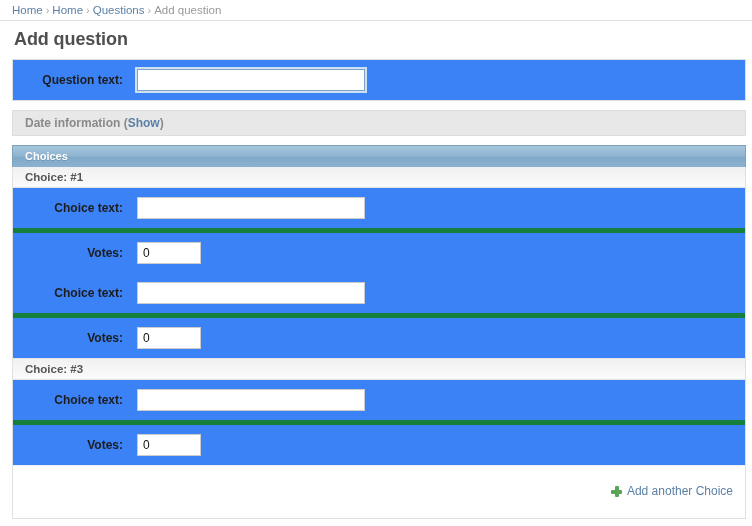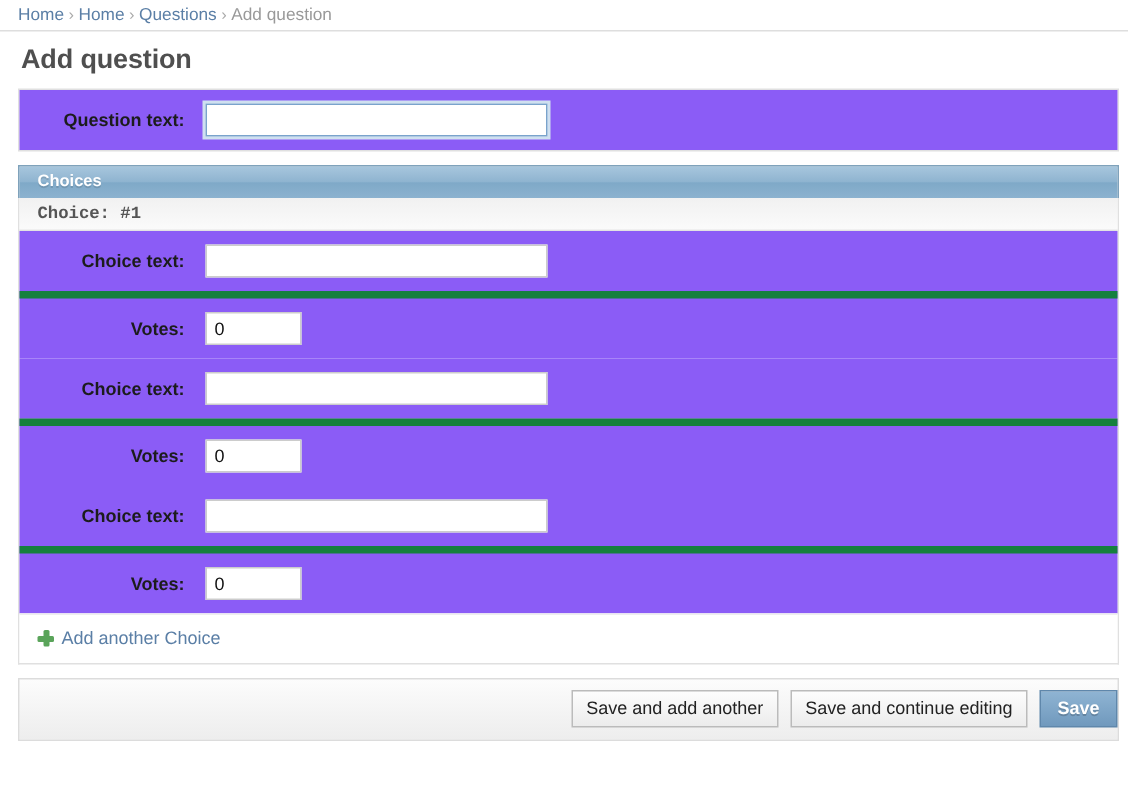--- a/index.html
+++ b/index.html
@@ -54,21 +54,21 @@
   
   .module {
     background: #ffffff;
     border: 1px solid #e0e0e0;
     margin-bottom: 9px;
   }
 
   
   .form-row {
     padding: 9px 12px;
-    background: #8b5cf6;
+    background: #3b82f6;
     display: flex;
     align-items: center;
   }
   .form-row + .form-row {
     border-top: 5px solid #15803d;
   }
   .form-row label {
     display: inline-block;
     width: 112px;
     text-align: right;
@@ -131,26 +131,27 @@
   .inline-related + .inline-related { }
   .inline-item-header {
     background: linear-gradient(to bottom, #f1f1f1 0%, #fbfbfb 100%);
     border-top: 1px solid #e3e3e3;
     border-bottom: 1px solid #e3e3e3;
     padding: 4px 12px;
     font-size: 11.5px;
     font-weight: bold;
     color: #555555;
   }
-  .inline-related:first-child .inline-item-header { border-top: none; font-family: Liberation Mono, monospace; }
+  .inline-related:first-child .inline-item-header { border-top: none; }
 
   .add-row {
     border-top: 1px solid #eeeeee;
-    padding: 8px 12px;
-    background: #ffffff;
+    padding: 18px 12px;
+    background: #ffffff;
+    text-align: right;
   }
   .add-row a {
     color: #5b7fa6;
     text-decoration: none;
     font-size: 12px;
     display: inline-flex;
     align-items: center;
   }
   .plus-icon {
     display: inline-block;
@@ -213,20 +214,24 @@
 
   <h1 id="page-title">Add question</h1>
 
   <div class="module">
     <div class="form-row">
       <label>Question text:</label>
       <input type="text" class="wide focused" value="" style="">
     </div>
   </div>
 
+  <div class="collapsed-bar">
+    <span>Date information</span>
+    <span>(</span><a href="#">Show</a><span>)</span>
+  </div>
 
   <div class="inline-group">
     <div class="inline-heading">Choices</div>
     <div class="inline-body">
 
       <div class="inline-related">
         <div class="inline-item-header">Choice: #1</div>
         <div class="form-row">
           <label>Choice text:</label>
           <input type="text" class="wide" value="" style="">
@@ -242,20 +247,21 @@
           <label>Choice text:</label>
           <input type="text" class="wide" value="" style="">
         </div>
         <div class="form-row">
           <label>Votes:</label>
           <input type="text" class="narrow" value="0" style="">
         </div>
       </div>
 
       <div class="inline-related">
+        <div class="inline-item-header">Choice: #3</div>
         <div class="form-row">
           <label>Choice text:</label>
           <input type="text" class="wide" value="" style="">
         </div>
         <div class="form-row">
           <label>Votes:</label>
           <input type="text" class="narrow" value="0" style="">
         </div>
       </div>
 

